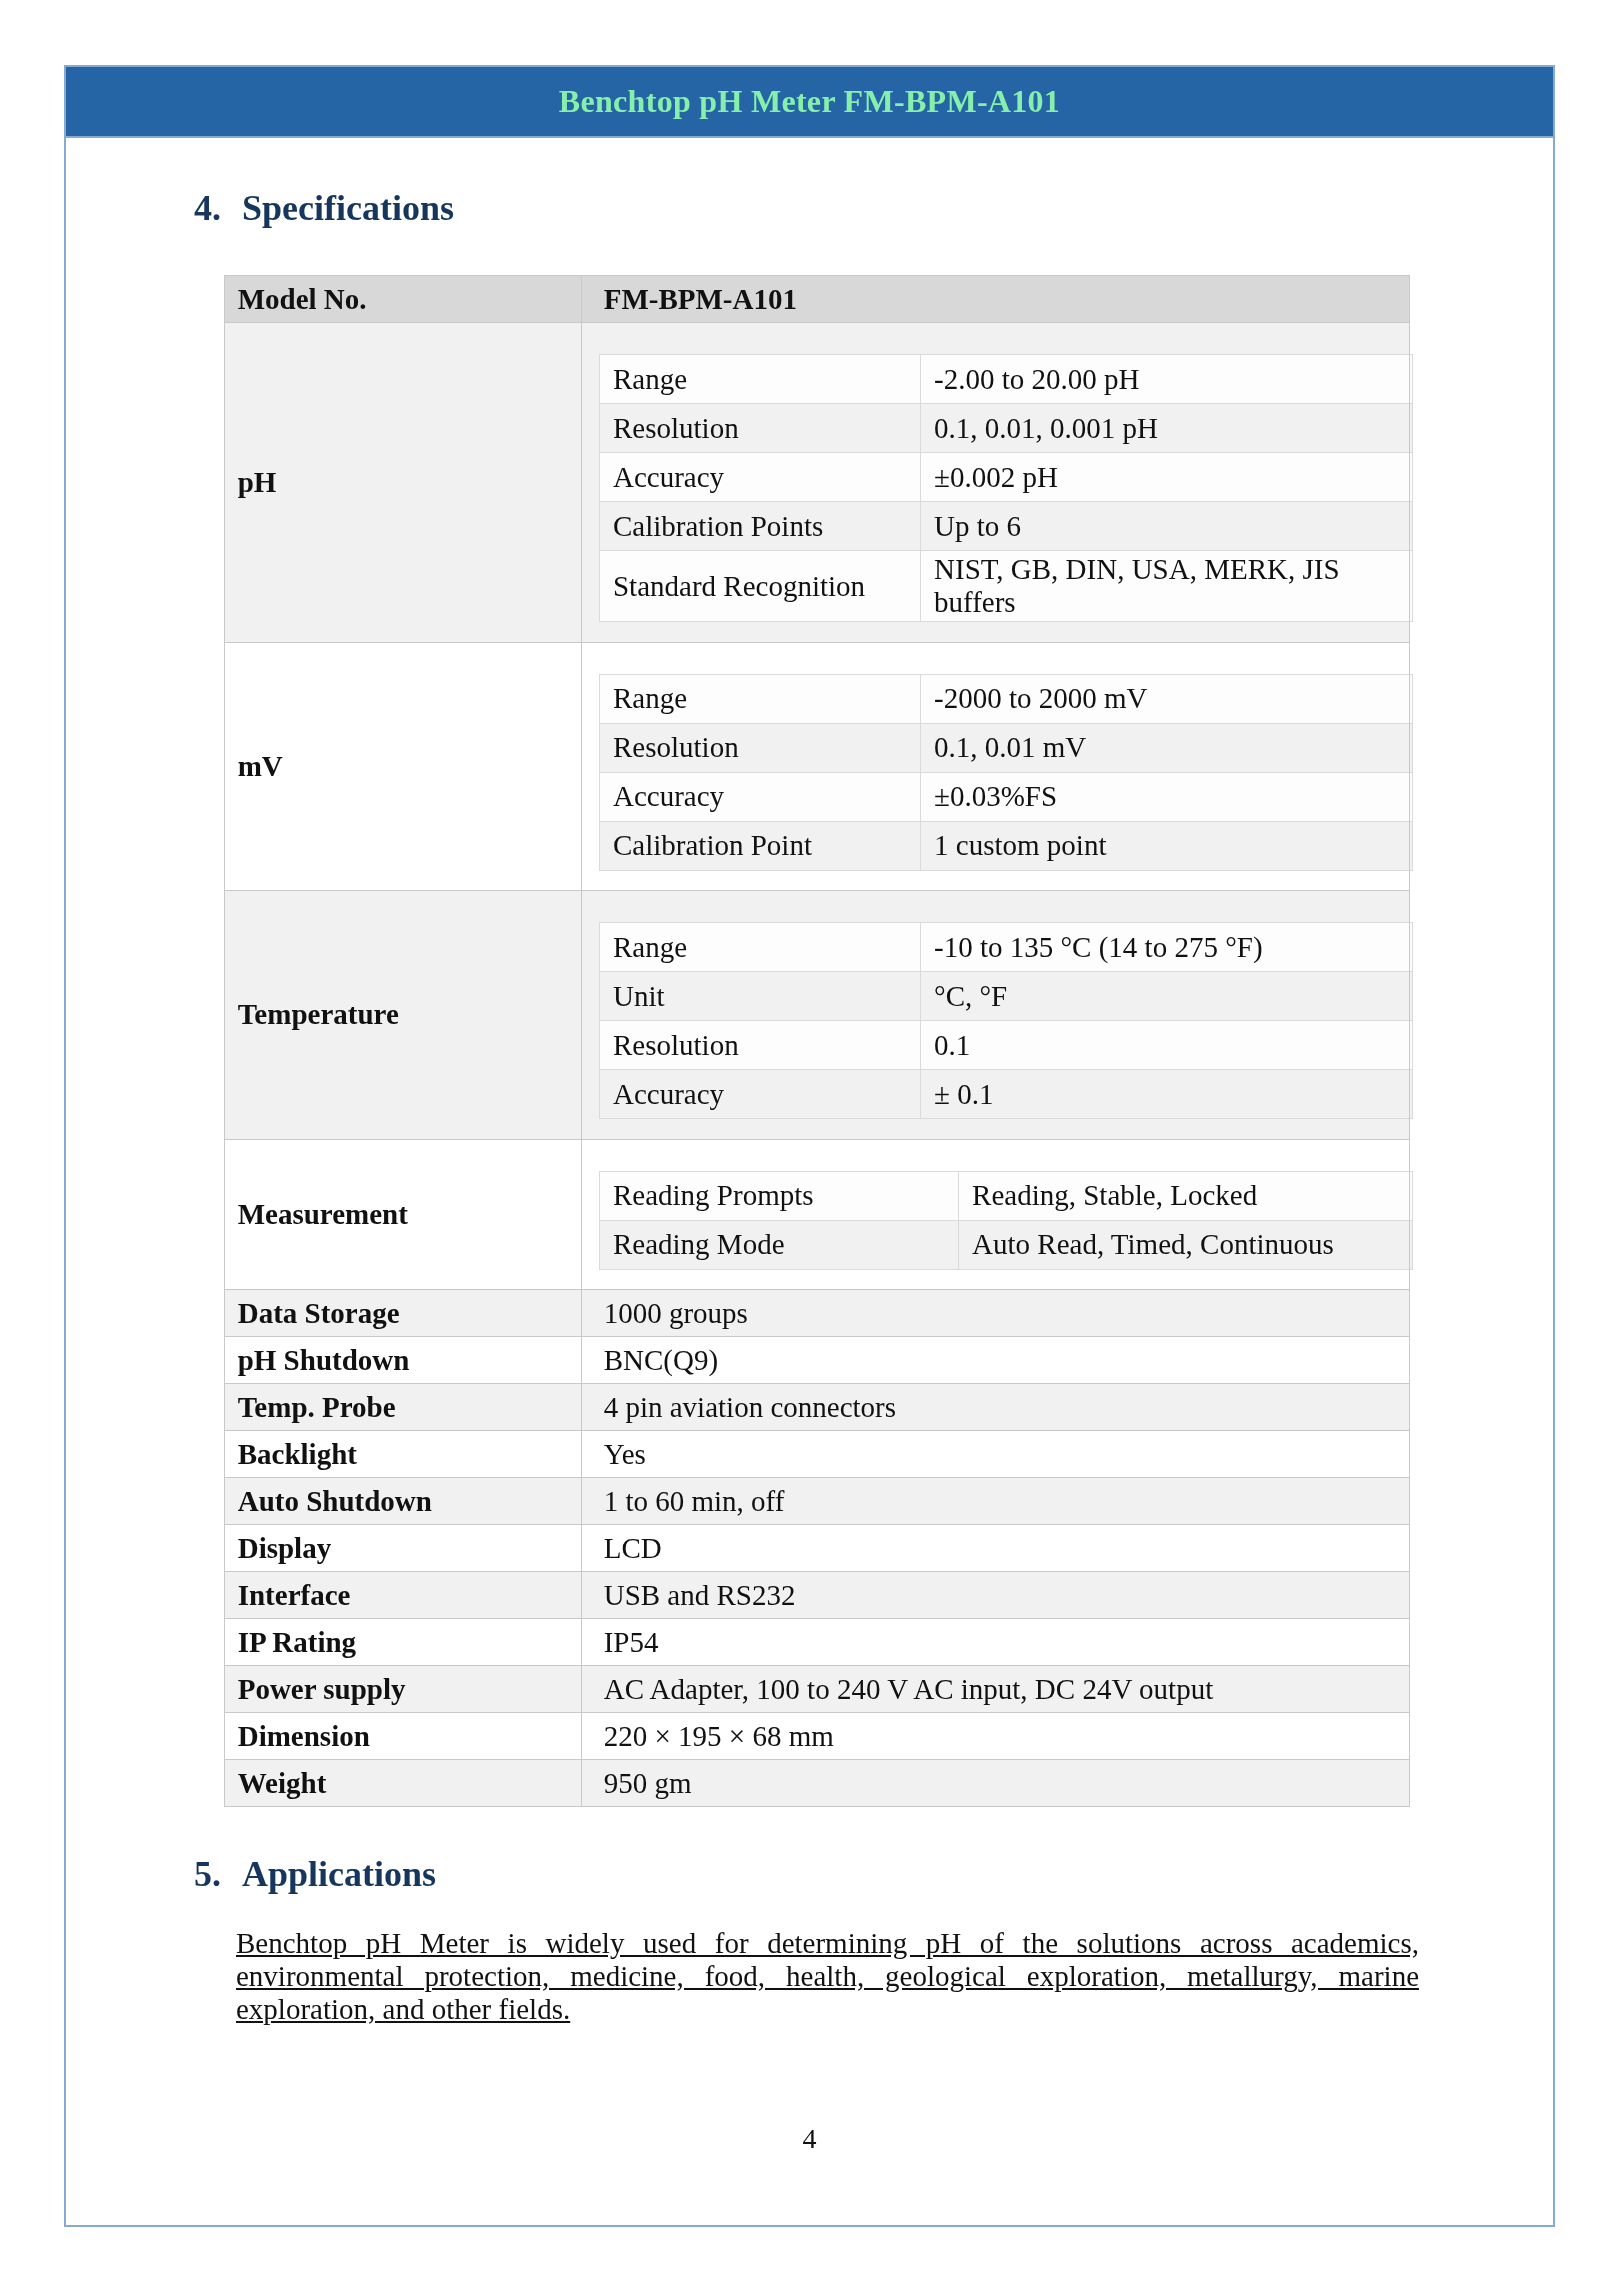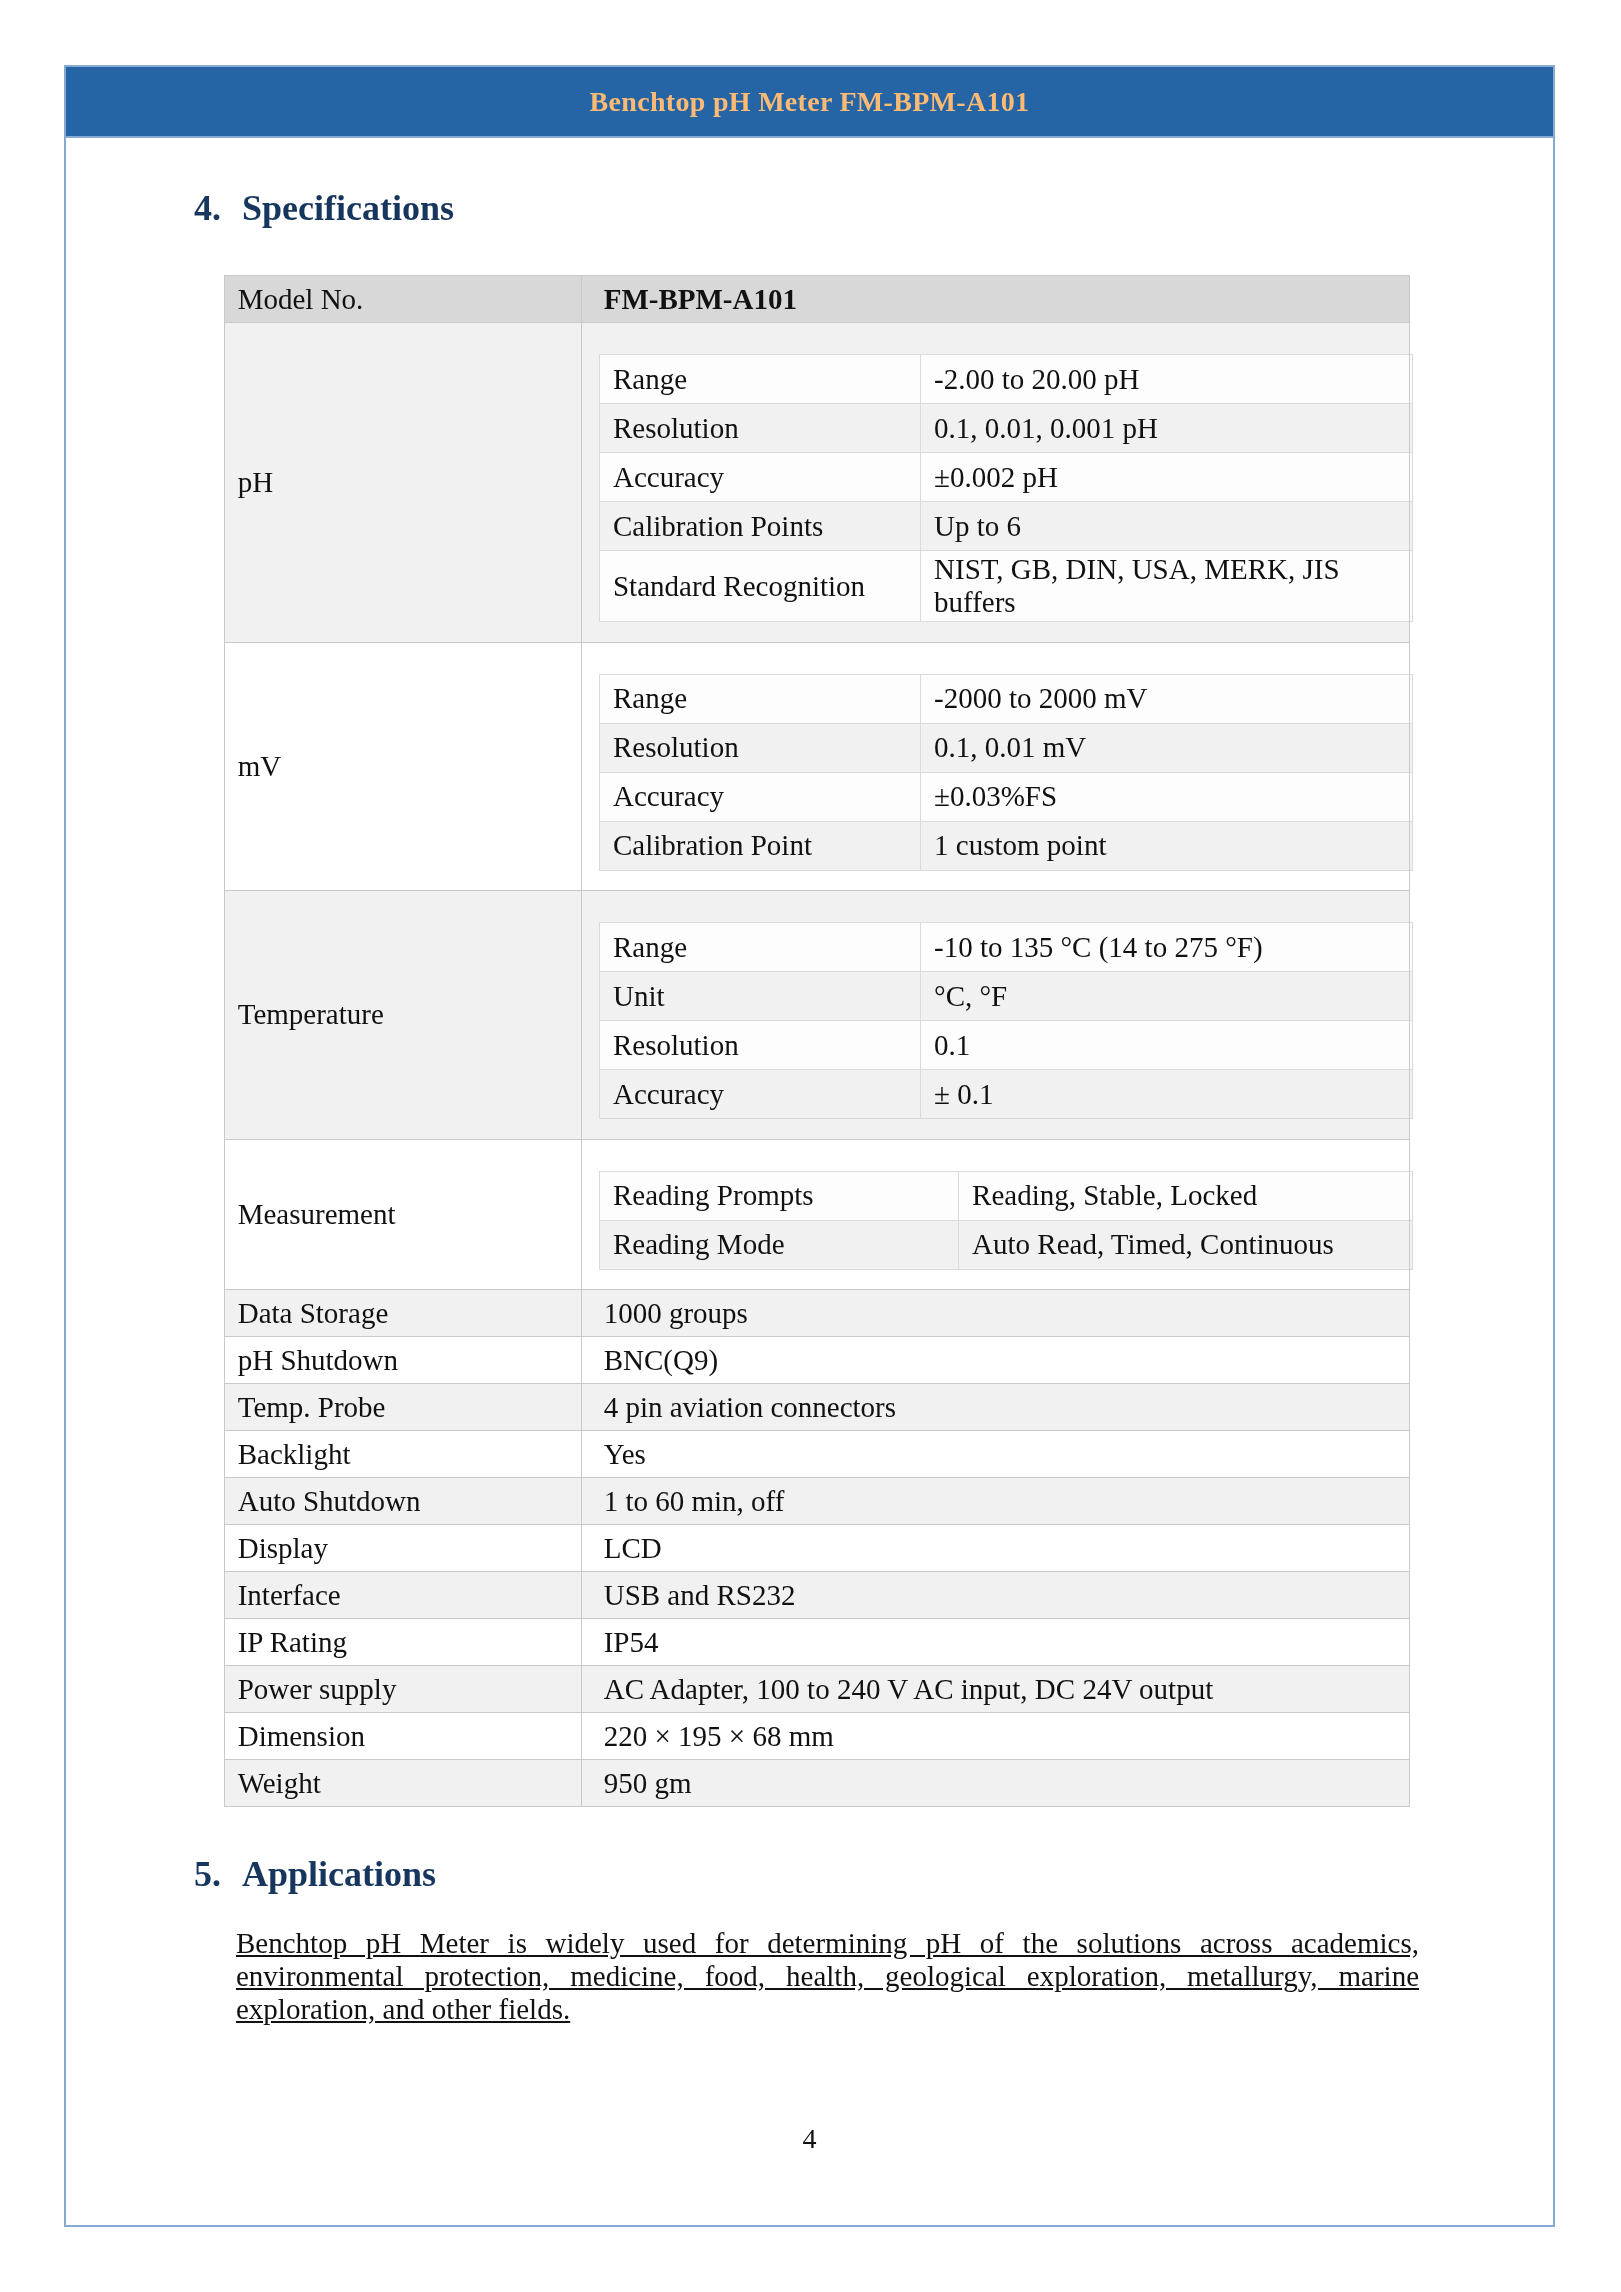--- a/index.html
+++ b/index.html
@@ -8,37 +8,37 @@
     font-family:"Liberation Serif", serif;color:#111;overflow:hidden;
   }
   .frame{
     position:absolute;left:64px;top:65px;width:1491px;height:2162px;
     box-sizing:border-box;border:2px solid #87aad2;background:#ffffff;
   }
   .header-bar{
     position:absolute;left:0;top:0;right:0;height:69px;background:#2565a5;
     border-bottom:2px solid #87aad2;display:flex;align-items:center;justify-content:center;
   }
-  .header-bar span{color:#fdba74;font-size:28px;font-weight:bold;letter-spacing:0.3px;}
+  .header-bar span{color:#86efac;font-size:32px;font-weight:bold;letter-spacing:0.3px;}
   .section-heading{
     position:absolute;display:flex;color:#17365d;font-size:36px;font-weight:bold;
   }
   .section-heading .sec-num{width:48px;}
   .heading-4{left:128px;top:120px;}
   .heading-5{left:128px;top:1786px;}
   table{border-collapse:collapse;}
   .spec-table{
     position:absolute;left:158px;top:208px;width:1186px;
     font-size:29px;border:1px solid #c9c9c9;table-layout:fixed;
   }
   .spec-table > tbody > tr > td{border:1px solid #c9c9c9;height:44px;}
   .spec-table > tbody > tr:nth-child(even){background:#f1f1f1;}
   .spec-table > tbody > tr:nth-child(odd){background:#ffffff;}
   .spec-table > tbody > tr.hdr-row{background:#d8d8d8;}
-  .spec-table td.lbl{width:342px;font-weight:normal;padding-left:12.7px;}
+  .spec-table td.lbl{width:342px;font-weight:bold;padding-left:12.7px;}
   .spec-table td.val{padding-left:22px;}
   .hdr-row td{font-weight:bold;}
   .nest-cell{padding:31px 27.4px 19.6px 17.6px;vertical-align:top;}
   .nested{
     width:814px;border:1px solid #bfbfbf;font-size:29px;table-layout:fixed;
   }
   .nested td{border:1px solid #dadada;height:44px;padding:2px 27.4px 2px 12.7px;}
   .nested tr:nth-child(odd){background:#fdfdfd;}
   .nested tr:nth-child(even){background:#f1f1f1;}
   .nested td.nlbl{width:280px;margin-top:7px;}

